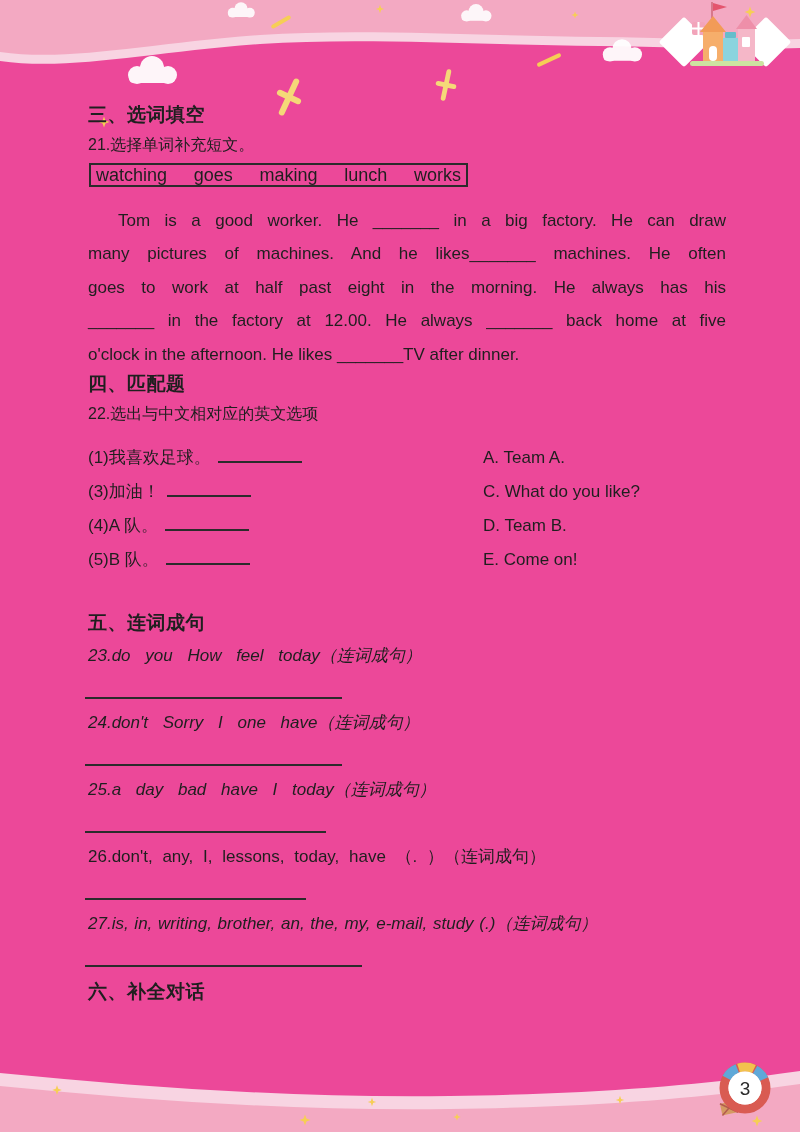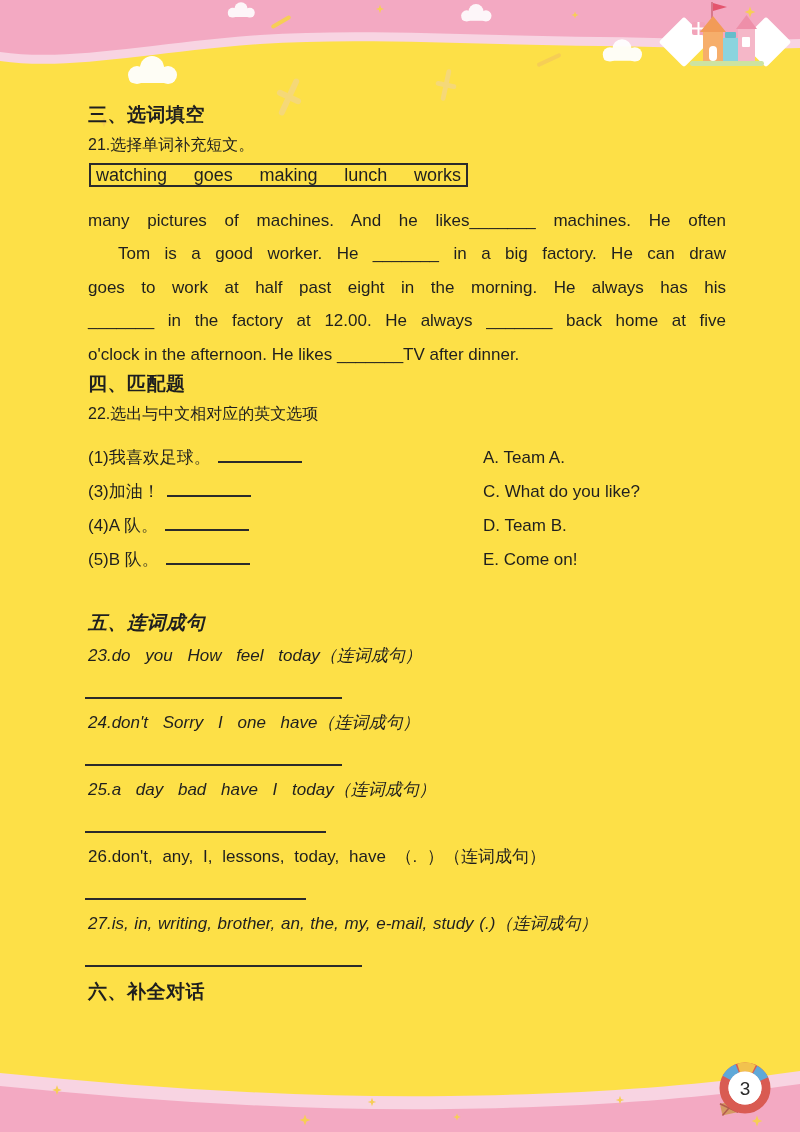--- a/index.html
+++ b/index.html
@@ -1,17 +1,17 @@
 <!DOCTYPE html>
 <html><head>
 <meta charset="utf-8">
 <style>
   html,body{margin:0;padding:0;background:#ffffff;}
   .page{
-    position:relative;width:800px;height:1132px;overflow:hidden;background:#fde047;
+    position:relative;width:800px;height:1132px;overflow:hidden;background:#ec4899;
     font-family:"Liberation Sans","DejaVu Sans",sans-serif;color:#1f1f1f;
   }
   .abs{position:absolute;}
   .sec-heading{font-size:19px;font-weight:700;letter-spacing:0.5px;}
   .body17-5{font-size:16px;}
   
   .word-bank{
     left:89px;top:163px;width:379px;height:24px;box-sizing:border-box;
     border:2px solid #2b2b2b;display:flex;align-items:center;
     justify-content:space-between;padding:0 5px;font-size:18px;
@@ -115,22 +115,22 @@
 
   <div class="abs word-bank">
     <span>watching</span>
     <span>goes</span>
     <span>making</span>
     <span>lunch</span>
     <span>works</span>
   </div>
 
   <div class="abs passage">
+    <div class="p-line first">Tom is a good worker. He _______ in a big factory. He can draw</div>
     <div class="p-line">many pictures of machines. And he likes_______ machines. He often</div>
-    <div class="p-line first">Tom is a good worker. He _______ in a big factory. He can draw</div>
     <div class="p-line">goes to work at half past eight in the morning. He always has his</div>
     <div class="p-line">_______ in the factory at 12.00. He always _______ back home at five</div>
     <div class="p-line last">o'clock in the afternoon. He likes _______TV after dinner.</div>
   </div>
 
   <div class="abs sec-heading" style="left:88px;top:371px;">四、匹配题</div>
 
   <div class="abs body17-5" style="left:88px;top:404px;">22.选出与中文相对应的英文选项</div>
 
   <div class="abs match-rows">
@@ -145,21 +145,21 @@
     <div class="m-row">
       <span>(4)A 队。</span><span class="m-blank"></span>
       <span class="m-right">D. Team B.</span>
     </div>
     <div class="m-row">
       <span>(5)B 队。</span><span class="m-blank"></span>
       <span class="m-right">E. Come on!</span>
     </div>
   </div>
 
-  <div class="abs sec-heading" style="left:88px;top:610px;font-style:italic;">五、连词成句</div>
+  <div class="abs sec-heading" style="left:88px;top:610px;">五、连词成句</div>
 
   <div class="abs sent ws-wide" style="top:644px;">23.do you How feel today（连词成句）</div>
   <div class="abs answer-line" style="top:697px;width:257px;"></div>
 
   <div class="abs sent ws-wide" style="top:711px;">24.don't Sorry I one have（连词成句）</div>
   <div class="abs answer-line" style="top:764px;width:257px;"></div>
 
   <div class="abs sent ws-wide" style="top:778px;">25.a day bad have I today（连词成句）</div>
   <div class="abs answer-line" style="top:831px;width:241px;"></div>
 

